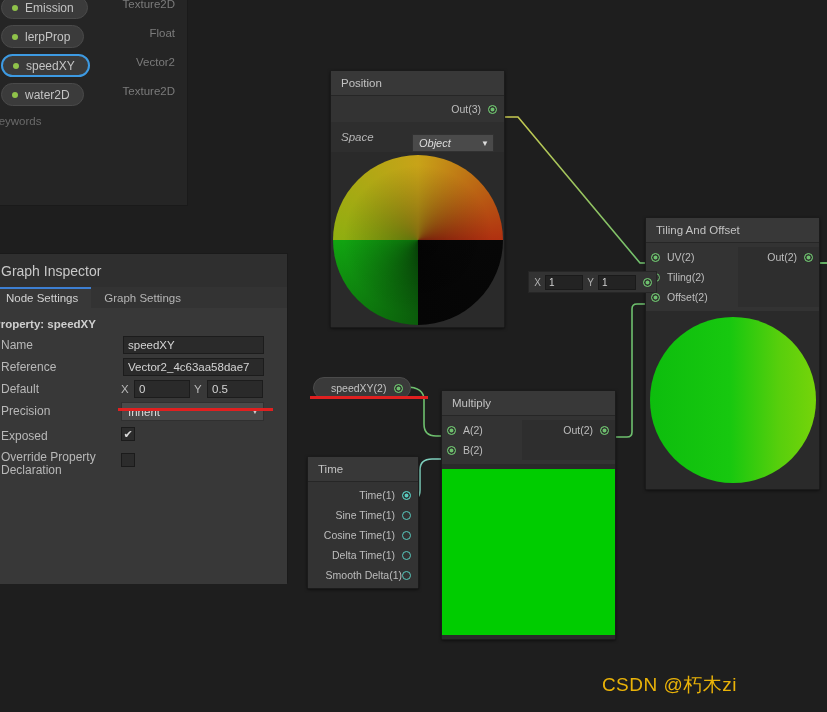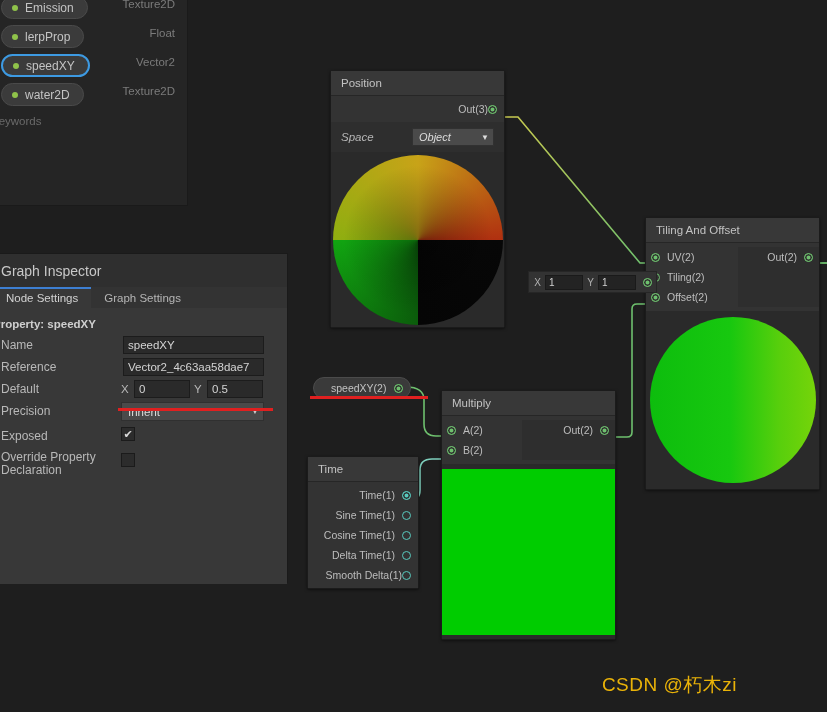--- a/index.html
+++ b/index.html
@@ -116,21 +116,21 @@
   }
   .pdot.hollow { background: transparent; box-shadow: none; }
   .pdot.teal { border-color: #57c9bd; background: #57c9bd; box-shadow: inset 0 0 0 1.5px #2e2e2e; }
   .pdot.teal.hollow { background: transparent; box-shadow: none; }
   .node-row {
     position: relative; height: 30px; background: #2e2e2e;
     display: flex; align-items: center; padding: 0 10px;
     font-size: 11.5px; color: #b6b6b6; font-style: italic;
   }
   .node-dd {
-    position: absolute; right: 10px; top: 6px; width: 82px; height: 18px;
+    position: absolute; right: 10px; top: 12px; width: 82px; height: 18px;
     background: #4a4a4a; border: 1px solid #313131;
     font-size: 11px; color: #dcdcdc; display: flex; align-items: center;
     justify-content: space-between; padding: 0 4px 0 6px;
   }
   .preview { background: #2a2a2a; display: flex; align-items: center; justify-content: center; }
 
   
   .sphere-pos {
     width: 170px; height: 170px; border-radius: 50%;
     background:
@@ -301,21 +301,21 @@
         <span class="cbox" style="top:2px;"></span>
       </div>
     </div>
   </div>
 
   <div class="redline-insp"></div>
 
   <div class="node" style="left:330px; top:70px; width:175px;">
     <div class="node-title">Position</div>
     <div class="port-area" style="padding:3px 0;">
-      <div class="port-row out" style="padding-right:7px; ">
+      <div class="port-row out" style="padding-right:7px; gap:7px;">
         <span class="port-lbl">Out(3)</span>
         <span class="pdot"></span>
       </div>
     </div>
     <div class="node-row">
       <span>Space</span>
       <span class="node-dd">
         <span>Object</span>
         <span class="caret" style="font-size:8px;">▼</span>
       </span>

